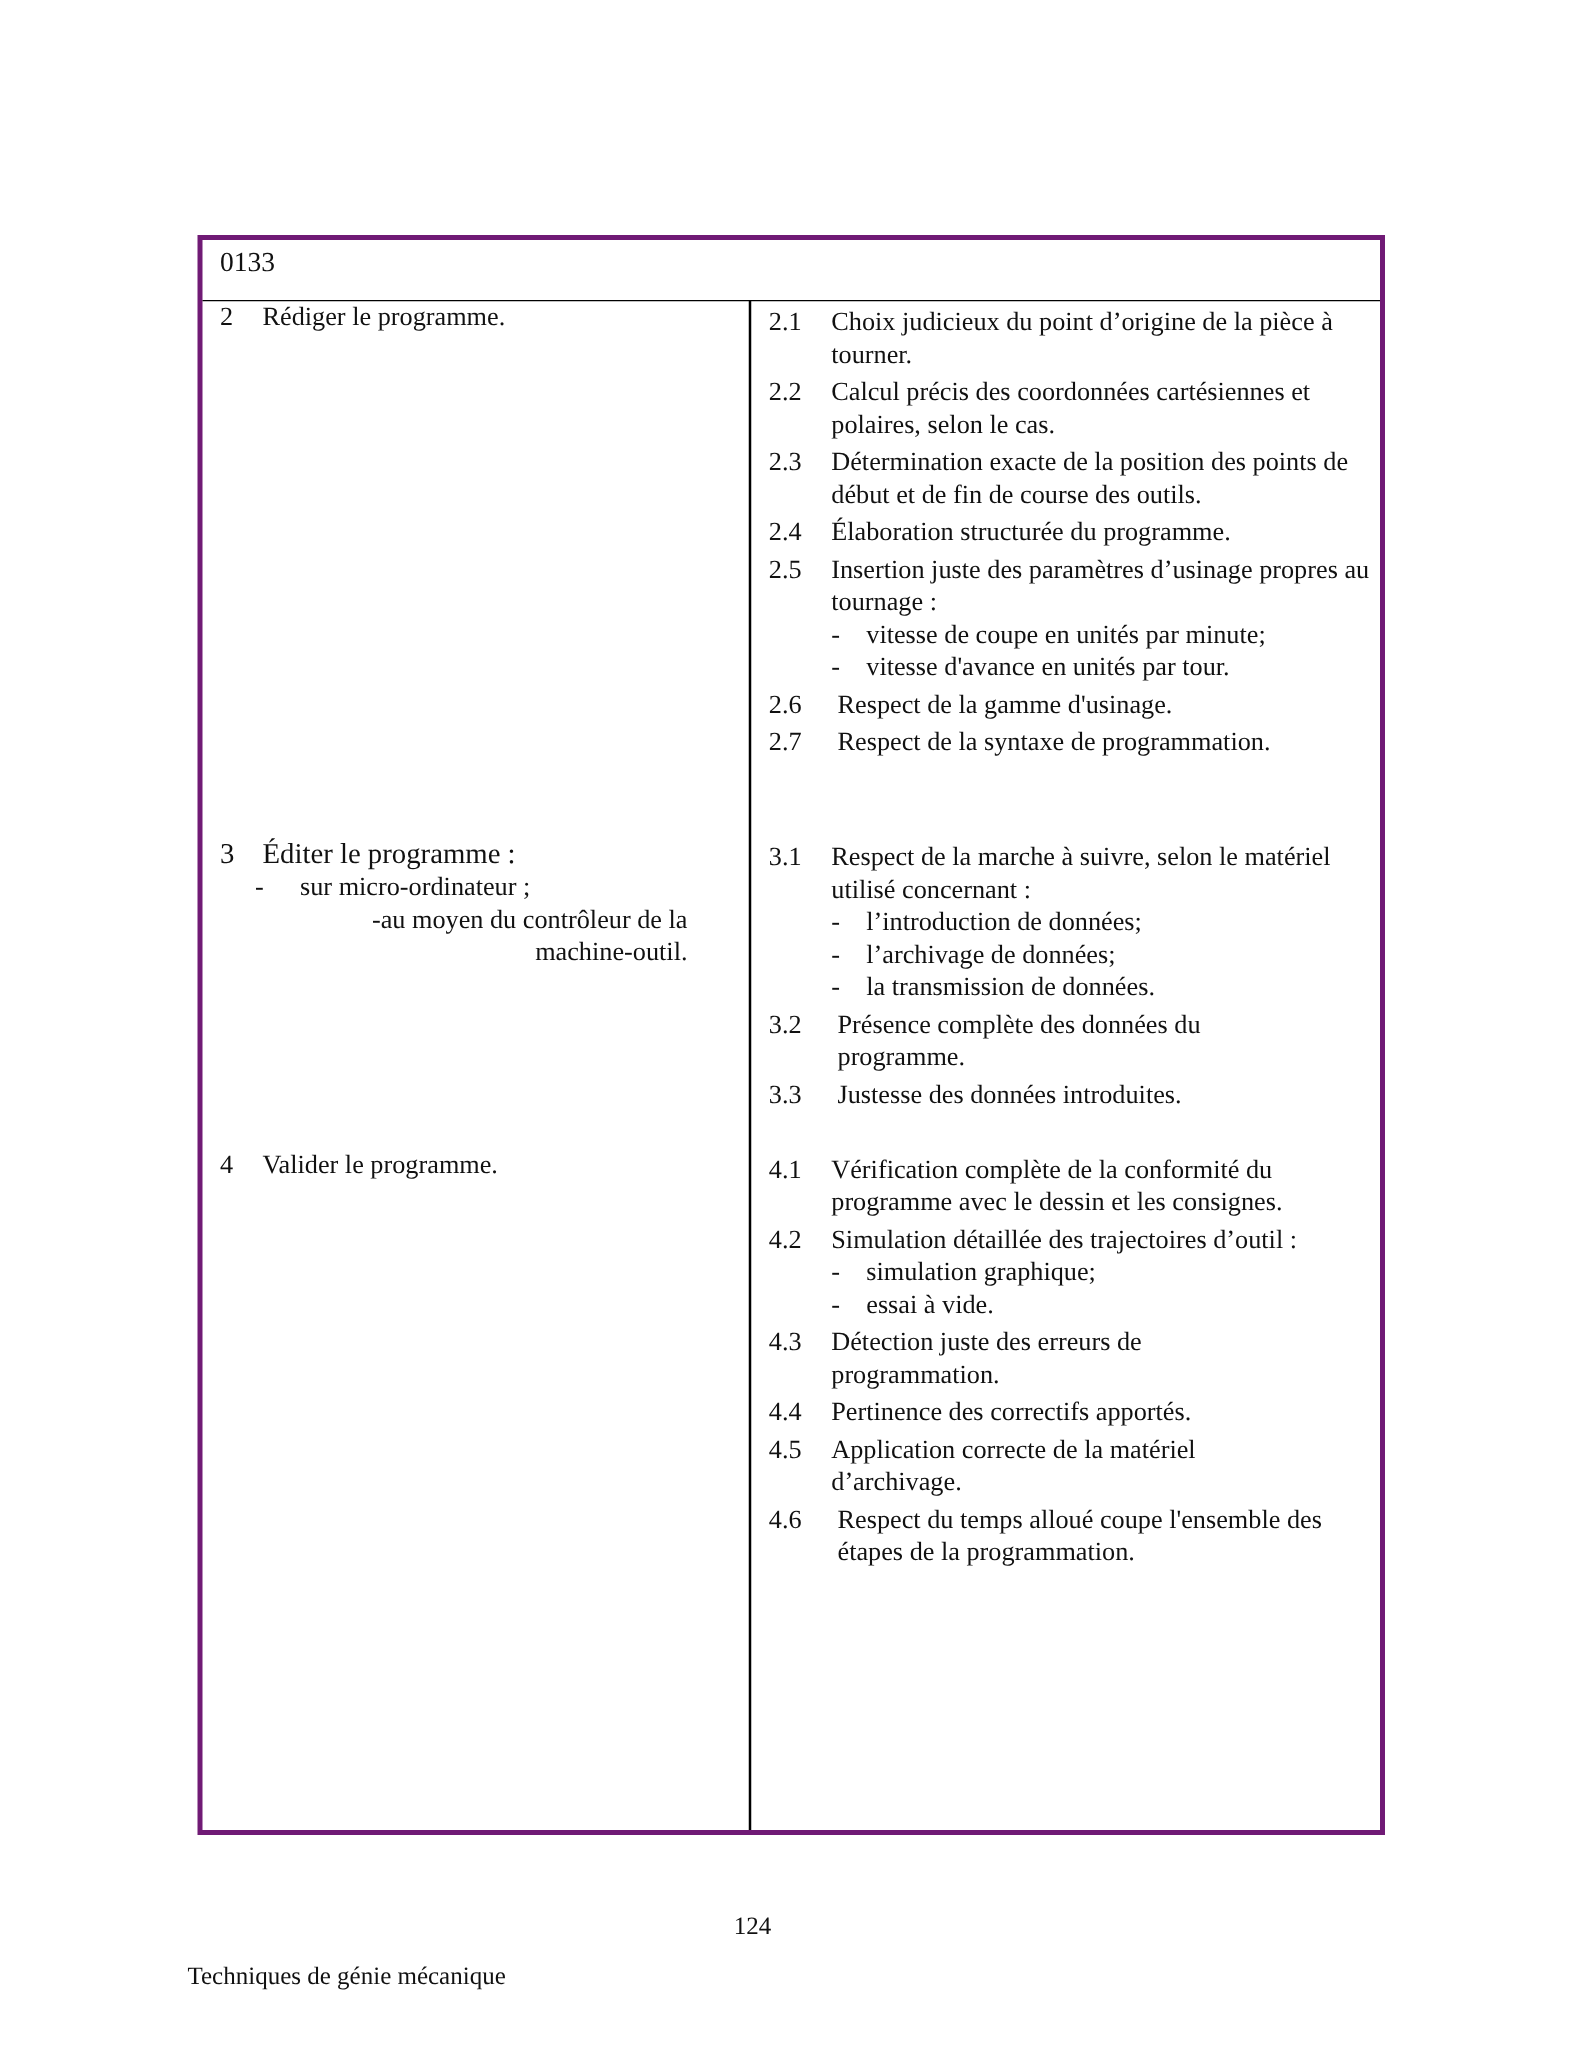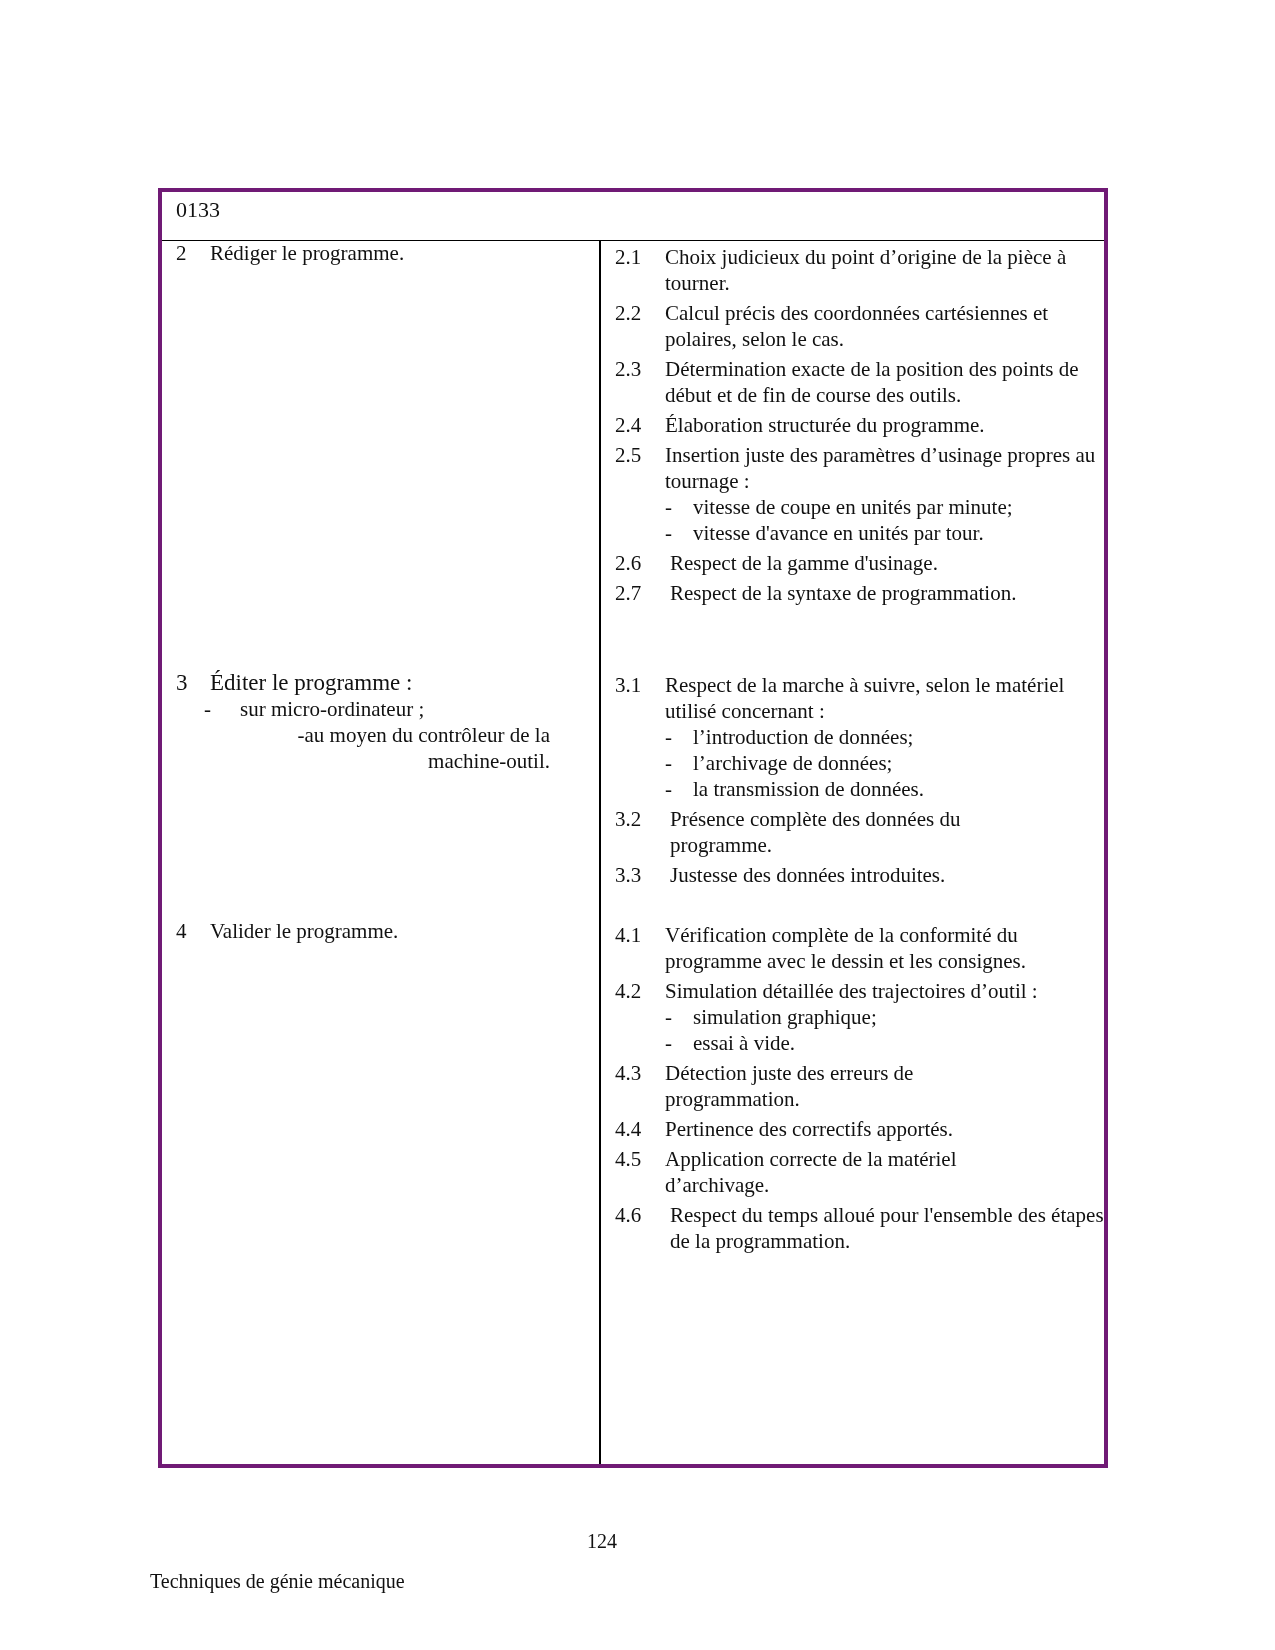--- a/index.html
+++ b/index.html
@@ -74,18 +74,18 @@
 
   <div class="crit" style="top:730px;">
     <div class="ci"><span class="cn">4.1</span><span>Vérification complète de la conformité du programme avec le dessin et les consignes.</span></div>
     <div class="ci"><span class="cn">4.2</span><span>Simulation détaillée des trajectoires d’outil :</span>
       <span class="bl"><span class="dash">-</span><span>simulation graphique;</span></span>
       <span class="bl"><span class="dash">-</span><span>essai à vide.</span></span>
     </div>
     <div class="ci"><span class="cn">4.3</span><span style="display:inline-block; width:300px;">Détection juste des erreurs de programmation.</span></div>
     <div class="ci"><span class="cn">4.4</span><span>Pertinence des correctifs apportés.</span></div>
     <div class="ci"><span class="cn">4.5</span><span style="display:inline-block; width:340px;">Application correcte de la matériel d’archivage.</span></div>
-    <div class="ci wide"><span class="cn">4.6</span><span>Respect du temps alloué pour l'ensemble des étapes de la programmation.</span></div>
+    <div class="ci wide"><span class="cn">4.6</span><span>Respect du temps alloué coupe l'ensemble des étapes de la programmation.</span></div>
   </div>
 </div>
 
 <div class="footer-left">Techniques de génie mécanique</div>
 <div class="footer-page">124</div>
 
 </body></html>

